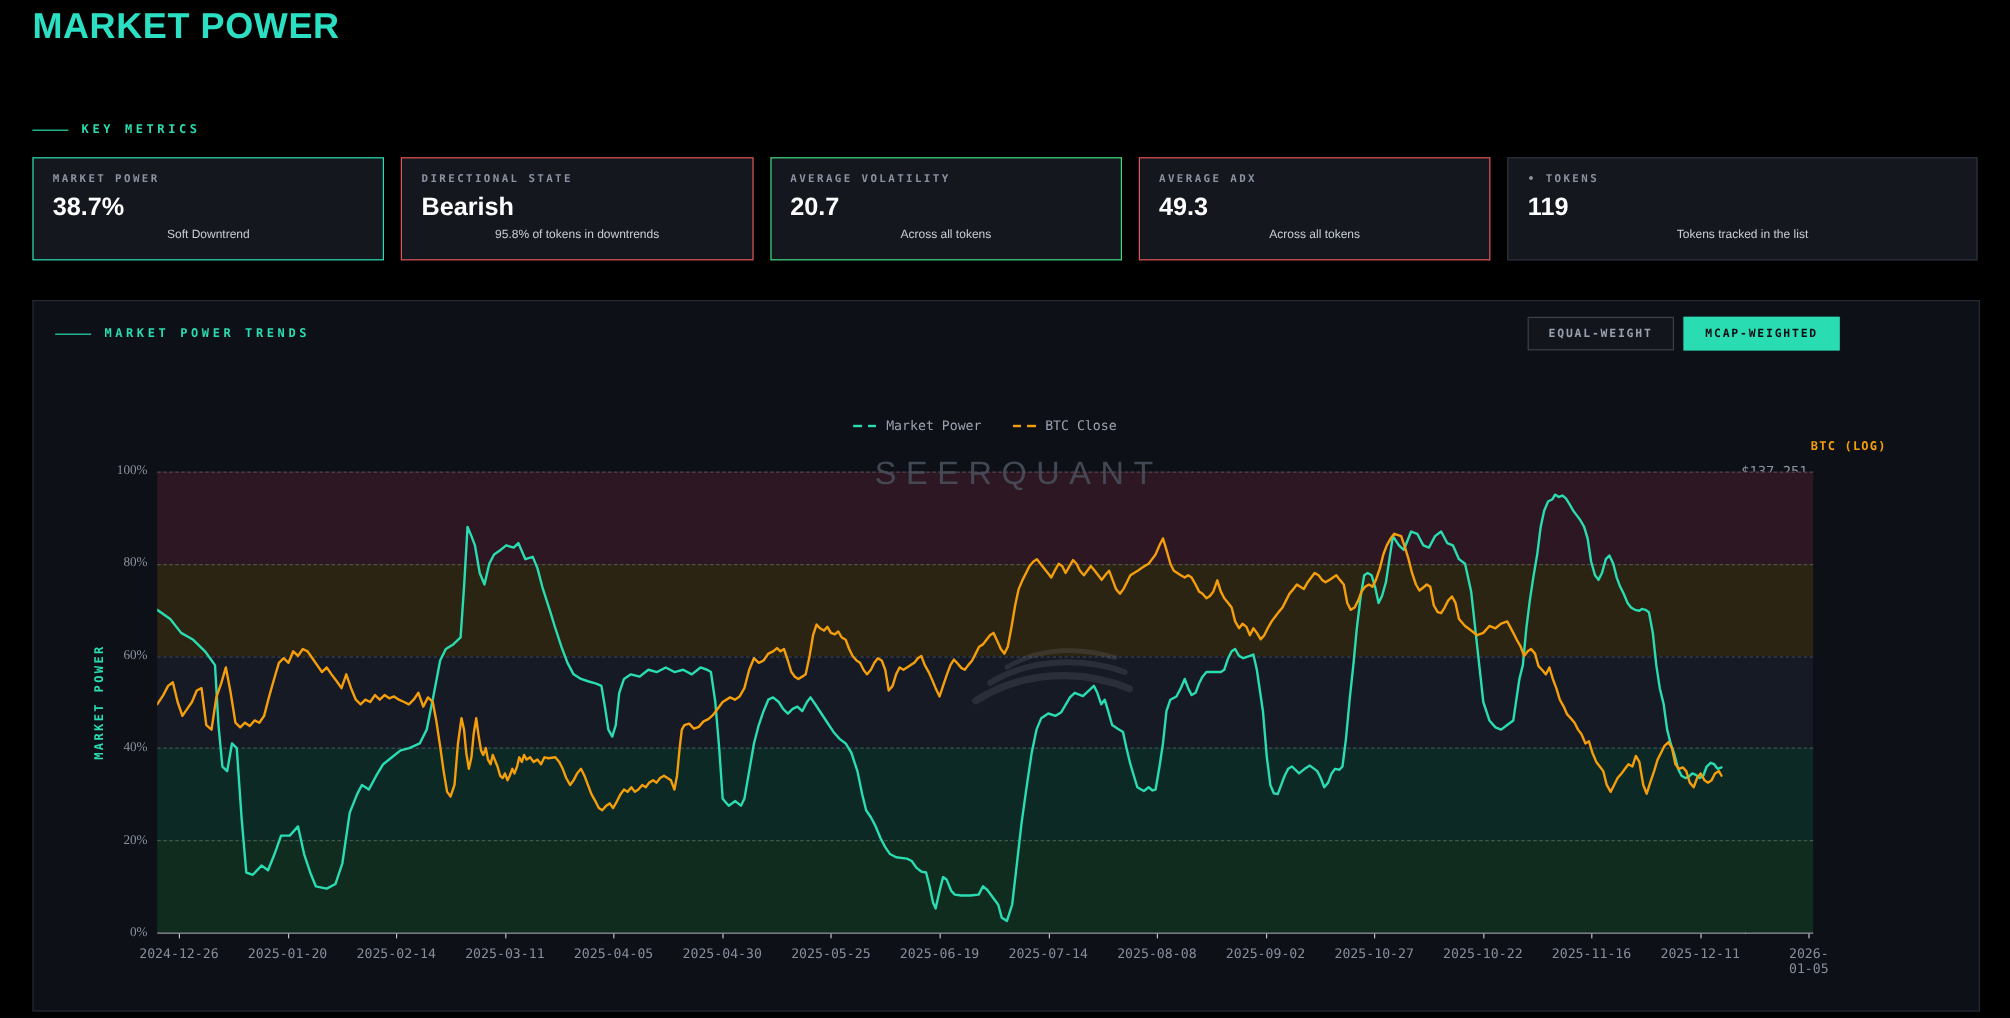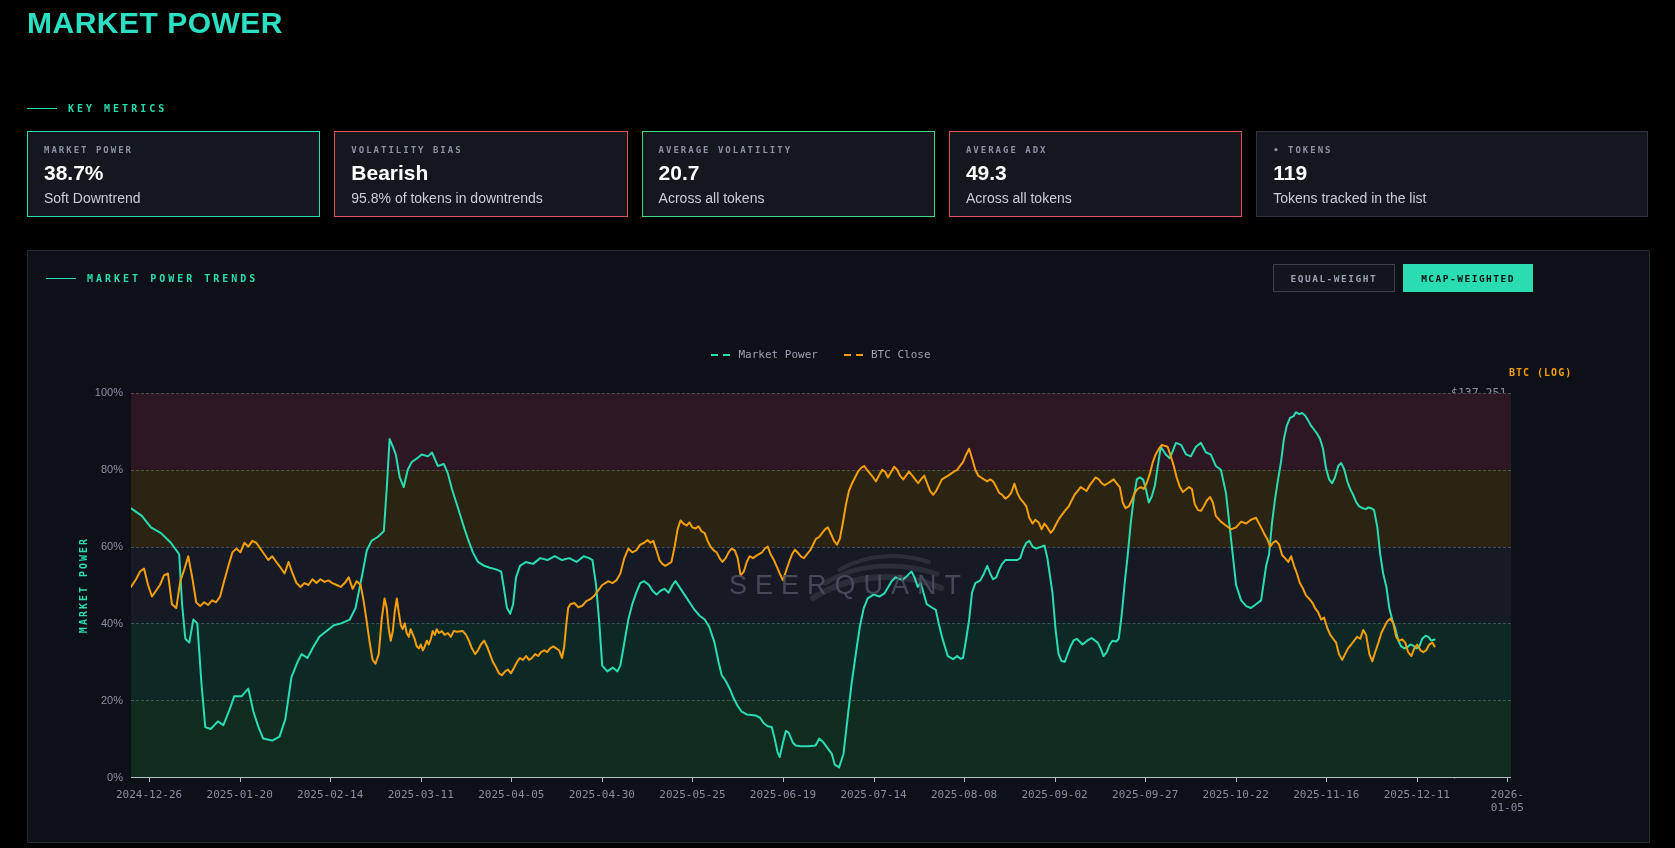--- a/index.html
+++ b/index.html
@@ -20,21 +20,21 @@
   .km-label { position:absolute; left:27px; top:103px; }
 
   
   .cards { position:absolute; left:27px; top:131px; width:1621px; display:flex; gap:14px; }
   .card { flex:1; height:86px; background:#14171e; border:1px solid #2e333d;
           padding:13px 16px; }
   .card:last-child { flex:1.38; }
   .card-label { font-family:"DejaVu Sans Mono", monospace; font-size:9px; font-weight:bold;
                 letter-spacing:2px; color:#8b93a2; }
   .card-value { margin-top:6px; font-size:21px; font-weight:bold; color:#fff; }
-  .card-sub { margin-top:5px; font-size:14px; color:#c9ced6; }
+  .card-sub { margin-top:5px; font-size:10px; color:#c9ced6;text-align:center; }
 
   
   .chart-card { position:absolute; left:27px; top:250px; width:1623px; height:593px;
                 background:#0d1016; border:1px solid #252932;padding-left:32px; }
   .trends-label { position:absolute; left:18px; top:22px; }
   .weight-buttons { position:absolute; top:13px; right:116px; display:flex; gap:8px; }
   .wbtn { height:28px; padding:0 17px; display:flex; align-items:center;
           font-family:"DejaVu Sans Mono", monospace; font-size:9.5px; font-weight:bold;
           letter-spacing:1.5px; cursor:pointer; }
   .wbtn.inactive { background:#12151c; border:1px solid #3a404c; color:#98a0ae; }
@@ -43,42 +43,42 @@
   .legend { position:absolute; left:103px; top:97px; width:1380px;
             display:flex; justify-content:center; gap:26px; }
   .legend-item { display:flex; align-items:center; gap:7px; cursor:pointer; }
   .legend-dash { width:20px; height:2px; }
   .legend-text { font-family:"DejaVu Sans Mono", monospace; font-size:11px; color:#9aa2b0; }
 
   .y-axis-title { position:absolute; left:50px; top:334px; transform:translateY(-50%) rotate(180deg);
                   writing-mode:vertical-rl; font-family:"DejaVu Sans Mono", monospace;
                   font-size:10px; font-weight:bold; letter-spacing:2px; color:#2adcb2; }
   .ylabels { position:absolute; left:0; top:142px; width:95px; height:385px; }
-  .ylabels span { position:absolute; right:0; font-family:Liberation Sans, sans-serif;
+  .ylabels span { position:absolute; right:0; font-family:Liberation Serif, serif;
                   font-size:11px; color:#8a92a0; }
   .right-axis-title { position:absolute; left:1481px; top:116px;
                       font-family:"DejaVu Sans Mono", monospace; font-size:10px;
                       font-weight:bold; letter-spacing:1px; color:#f59e0b; }
   .rlabels { position:absolute; left:1423px; top:142px; width:120px; height:385px; }
   .rlabels span { position:absolute; left:0; font-family:"DejaVu Sans Mono", monospace;
                   font-size:11.5px; color:#8a92a0; }
 
   .plot { position:absolute; left:103px; top:142px; width:1380px; height:385px;
           border-bottom:1px solid #b9bfc9; }
   .band { position:absolute; left:0; width:100%; }
   .gridline { position:absolute; left:0; width:100%; height:0;
               border-top:1px dashed rgba(160,172,186,.33); }
   .series-svg { position:absolute; inset:0; width:100%; height:100%; }
   .xtick { position:absolute; bottom:-5px; width:1px; height:4px; background:#b9bfc9; }
   .xlabels { position:absolute; left:103px; top:537px; width:1380px; height:16px; }
   .xlabels span { position:absolute; transform:translateX(-50%);
                   font-family:"DejaVu Sans Mono", monospace; font-size:11px; color:#868e9d; }
 
-  .watermark { position:absolute; left:103px; top:142px; width:1380px; height:385px;
-               display:flex; align-items:center; justify-content:center; pointer-events:none; }
+  .watermark { position:absolute; left:103px; top:128px; width:1380px; height:385px;
+               display:flex; justify-content:center; pointer-events:none; }
   .watermark-inner { position:relative; transform:translateX(28px); }
   .watermark-text { font-size:27px; letter-spacing:8px; color:#4b525e; opacity:.85; }
   .watermark-swirl { position:absolute; left:50%; top:50%;
                      transform:translate(-34%,-58%); opacity:.13; }
 </style>
 </head>
 <body>
 
 <div class="page-header">
   <div class="page-title">MARKET POWER</div>
@@ -89,21 +89,21 @@
   <span class="txt">KEY METRICS</span>
 </div>
 
 <div class="cards">
     <div class="card" style="border-color: rgb(42, 220, 178);">
       <div class="card-label">MARKET POWER</div>
       <div class="card-value">38.7%</div>
       <div class="card-sub">Soft Downtrend</div>
     </div>
     <div class="card" style="border-color: rgb(225, 84, 84);">
-      <div class="card-label">VOLATILITY BIAS</div>
+      <div class="card-label">DIRECTIONAL STATE</div>
       <div class="card-value">Bearish</div>
       <div class="card-sub">95.8% of tokens in downtrends</div>
     </div>
     <div class="card" style="border-color: rgb(63, 217, 127);">
       <div class="card-label">AVERAGE VOLATILITY</div>
       <div class="card-value">20.7</div>
       <div class="card-sub">Across all tokens</div>
     </div>
     <div class="card" style="border-color: rgb(225, 84, 84);">
       <div class="card-label">AVERAGE ADX</div>
@@ -211,19 +211,19 @@
       <span style="left: 7.87402%;">2025-01-20</span>
       <span style="left: 14.4357%;">2025-02-14</span>
       <span style="left: 20.9974%;">2025-03-11</span>
       <span style="left: 27.5591%;">2025-04-05</span>
       <span style="left: 34.1207%;">2025-04-30</span>
       <span style="left: 40.6824%;">2025-05-25</span>
       <span style="left: 47.2441%;">2025-06-19</span>
       <span style="left: 53.8058%;">2025-07-14</span>
       <span style="left: 60.3675%;">2025-08-08</span>
       <span style="left: 66.9291%;">2025-09-02</span>
-      <span style="left: 73.4908%;">2025-09-27</span>
+      <span style="left: 73.4908%;">2025-10-27</span>
       <span style="left: 80.0525%;">2025-10-22</span>
       <span style="left: 86.6142%;">2025-11-16</span>
       <span style="left: 93.1759%;">2025-12-11</span>
       <span style="left: 99.7375%;">2026-01-05</span>
     </div>
 </div>
 
 </body></html>

